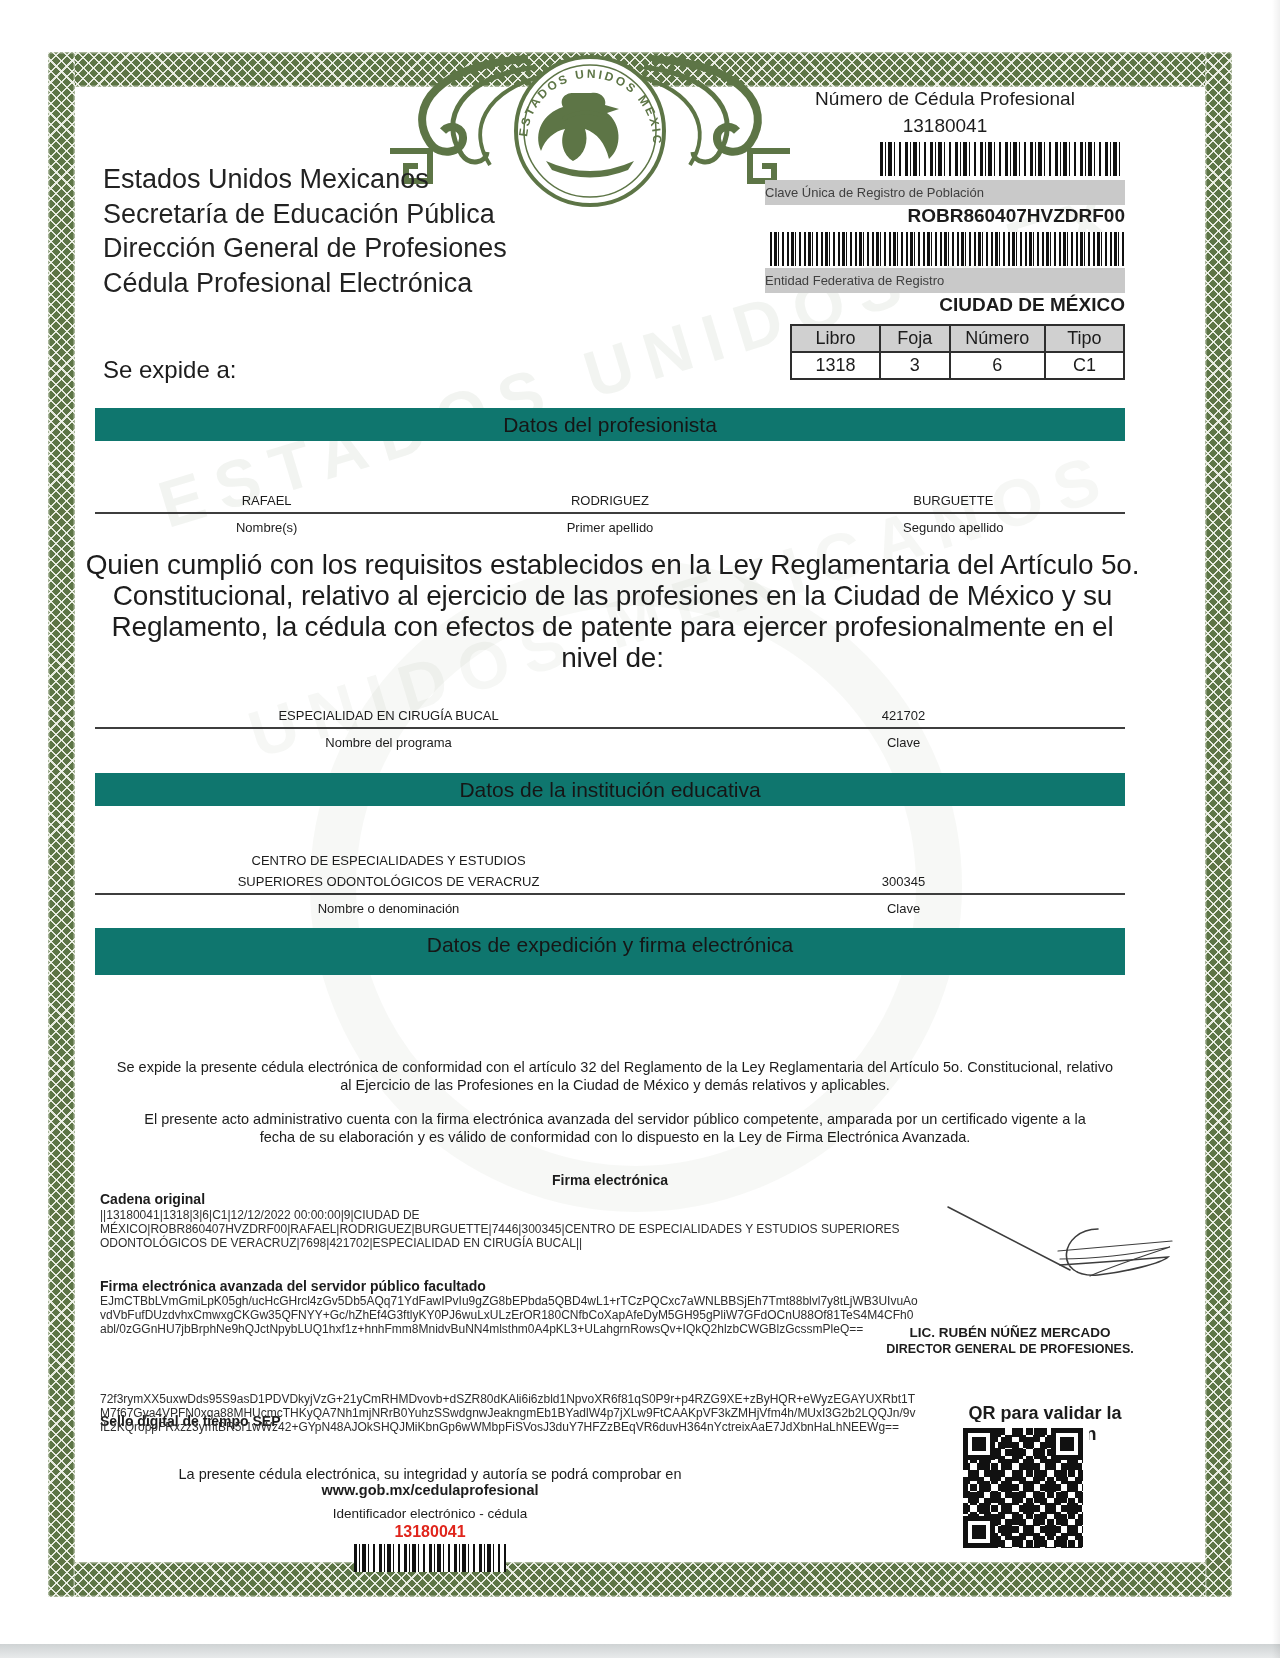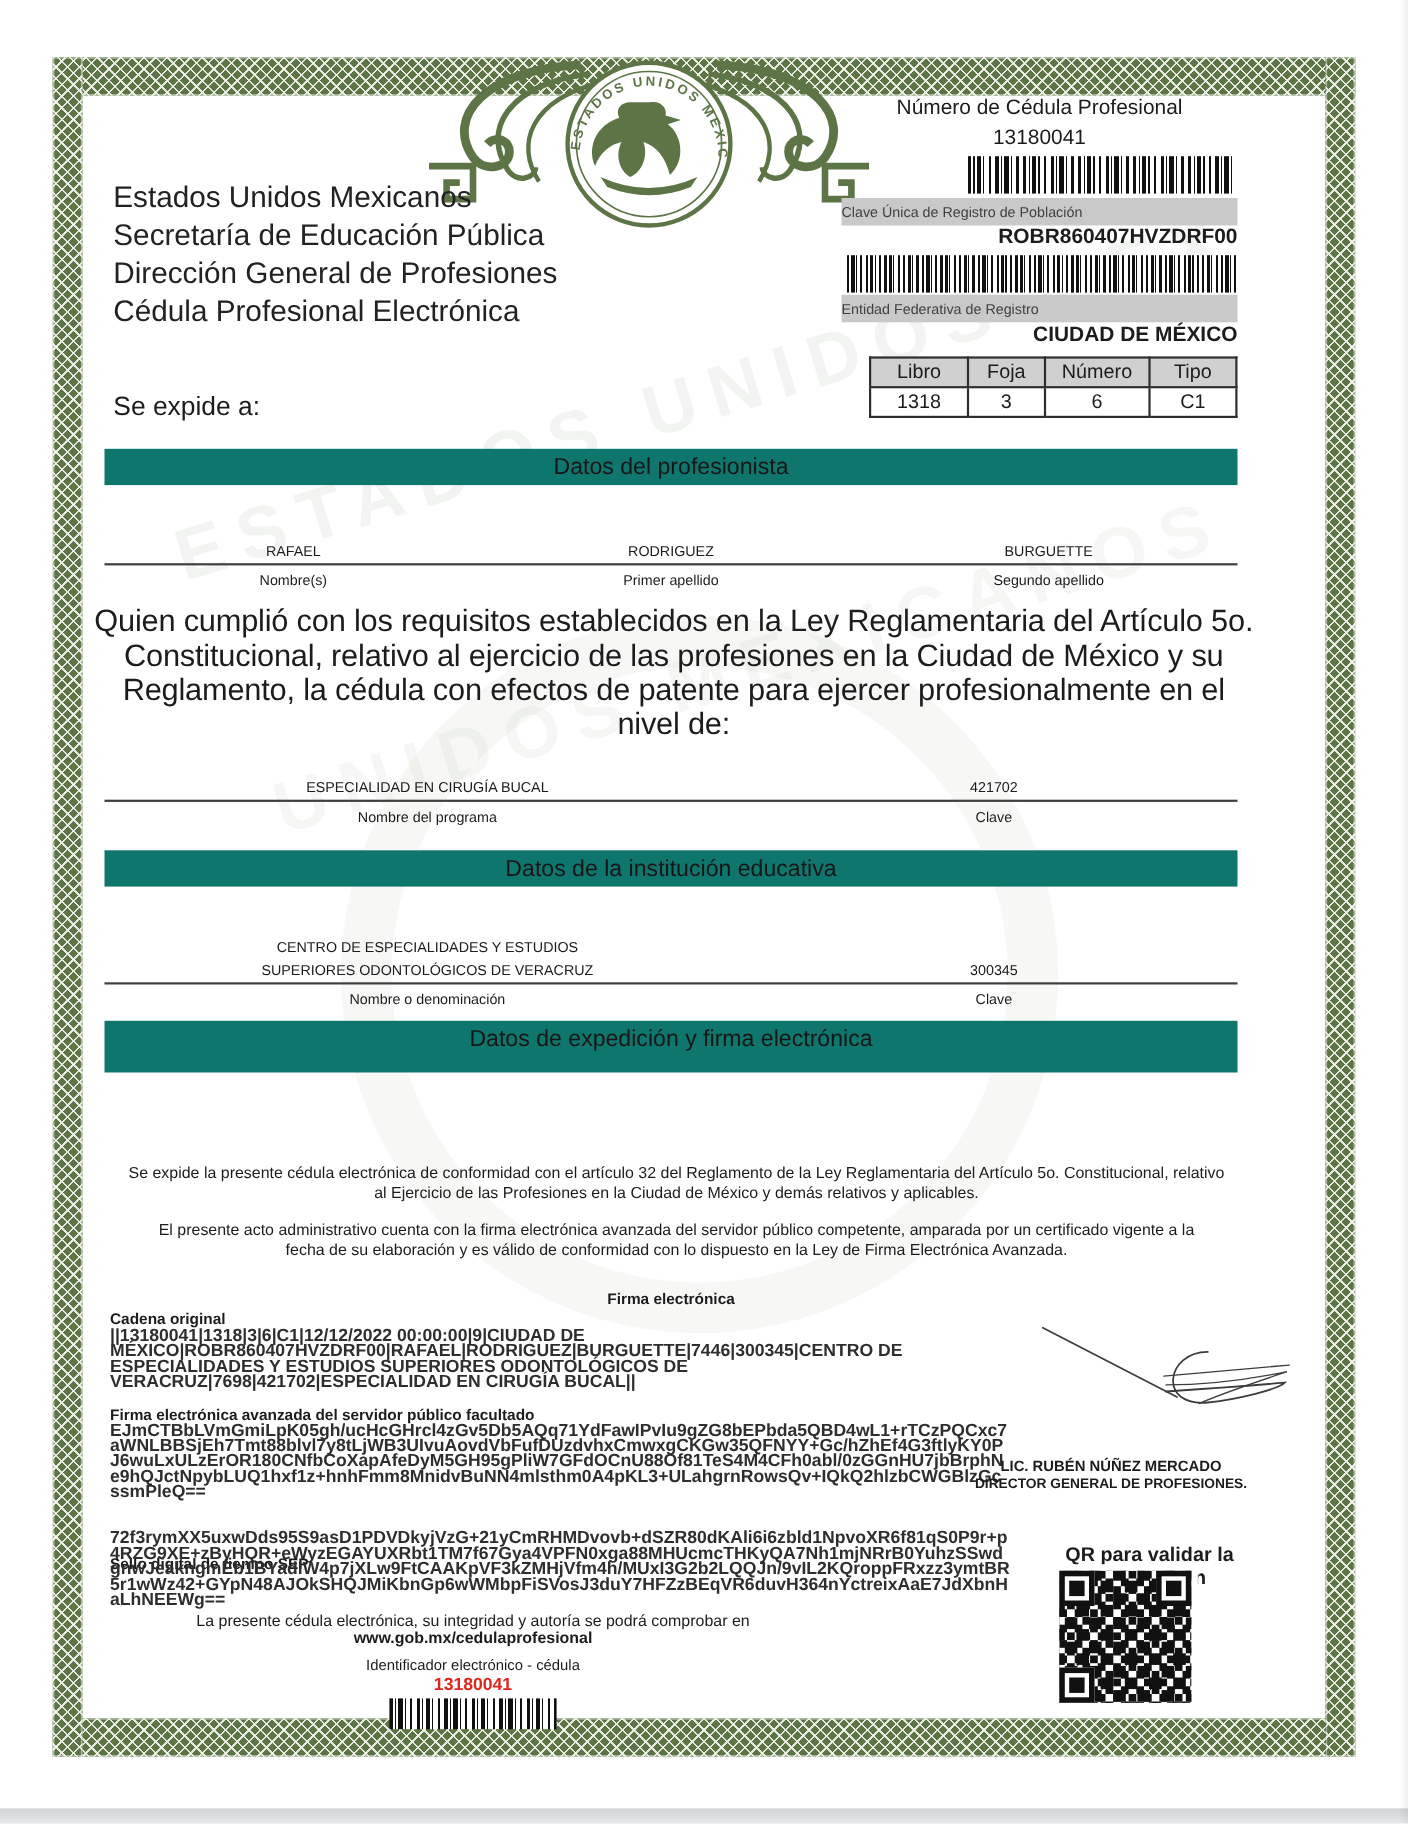--- a/index.html
+++ b/index.html
@@ -17,21 +17,21 @@
   .vals{display:flex;align-items:flex-end;border-bottom:2px solid #3e3e3e;padding-bottom:1px;}
   .vals .col,.labs .col{text-align:center;font-size:13px;line-height:21px;}
   .labs{display:flex;padding-top:3px;}
   .flex3 .col{flex:1;}
   .colL{flex:0 0 57%;} .colR{flex:1;}
   .barcode{background:repeating-linear-gradient(90deg,#101010 0 3px,#fff 3px 5px,#101010 5px 6px,
      #fff 6px 8px,#101010 8px 12px,#fff 12px 14px,#101010 14px 15px,#fff 15px 19px,
      #101010 19px 21px,#fff 21px 25px);}
   .barcode.dense{background:repeating-linear-gradient(90deg,#101010 0 2px,#fff 2px 4px,#101010 4px 7px,
      #fff 7px 8px,#101010 8px 9px,#fff 9px 12px,#101010 12px 14px,#fff 14px 17px);}
-  .tiny{font-size:16px;line-height:14px;color:#2e2e2e;overflow-wrap:anywhere;font-weight:bold;}
+  .tiny{font-size:12px;line-height:14px;color:#2e2e2e;overflow-wrap:anywhere;}
   .bold{font-weight:bold;}
   .center{text-align:center;}
   .right{text-align:right;}
   table.reg{border-collapse:collapse;width:335px;}
   table.reg th,table.reg td{border:2px solid #2e2e2e;font-weight:400;font-size:18px;
      text-align:center;height:25px;padding:0;}
   table.reg th{background:#d0d0d0;}
   .qr{background:#fff;padding:6px;}
   .qr-grid{position:relative;width:120px;height:120px;background:
      repeating-conic-gradient(#111 0% 25%,transparent 0% 50%) 0 0/14px 14px,

